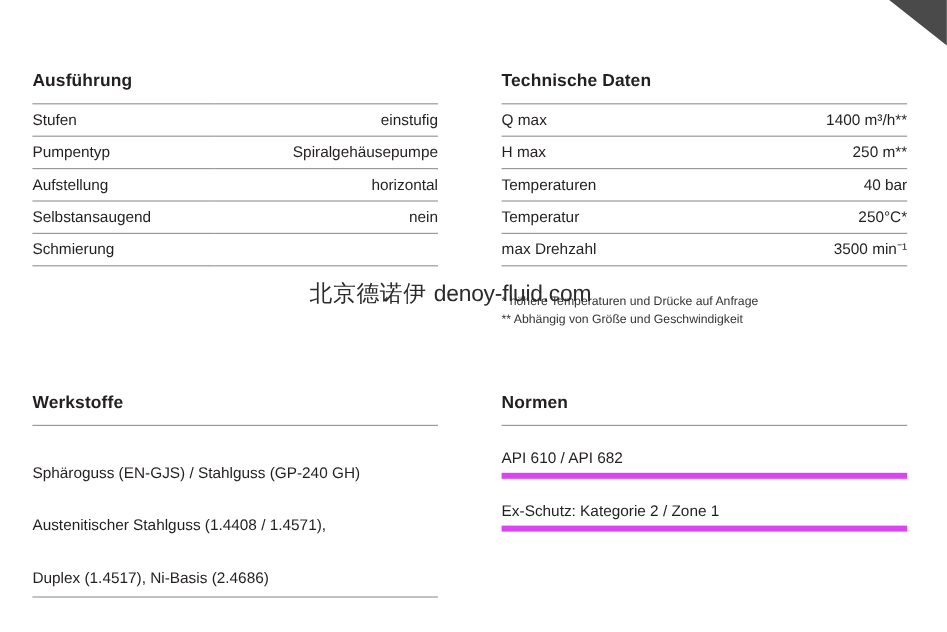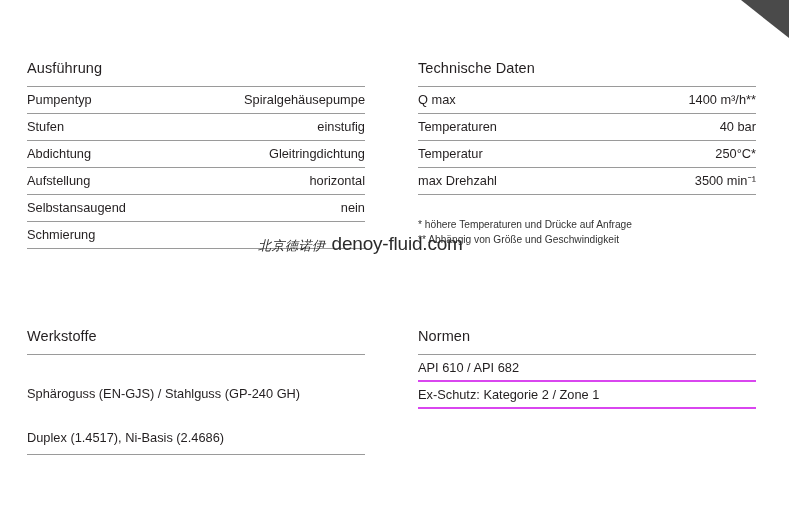--- a/index.html
+++ b/index.html
@@ -37,21 +37,21 @@
   }
 
   .col-left  { left: 27px;  width: 338px; }
   .col-right { left: 418px; width: 338px; }
 
   .block-top    { top: 60px; }
   .block-bottom { top: 328px; }
 
   h2.section-title {
     font-size: 14.5px;
-    font-weight: normal;
+    font-weight: bold;
     margin: 0 0 10px 0;
     letter-spacing: 0.1px;
     color: #231f20;
   }
 
   table.spec {
     width: 100%;
     border-collapse: collapse;
     font-size: 12.8px;
   }
@@ -88,71 +88,66 @@
     white-space: nowrap;
     margin-top: 25px;
   }
 
   table.normen {
     width: 100%;
     border-collapse: collapse;
     font-size: 12.8px;
   }
   table.normen td {
-    padding: 5px 0 5px 0;
-    border-bottom: 2px solid #d946ef;
+    padding: 19px 0 5px 0;
+    border-bottom: 5px solid #d946ef;
     color: #231f20;
   }
   table.normen tr:first-child td {
     border-top: 1px solid #9a9a9a;
   }
 
   
   .watermark {
     position: absolute;
     left: 258px;
     top: 232px;
     font-size: 19px;
     color: #2b2b2b;
     white-space: nowrap;
     font-family: "DejaVu Sans", sans-serif;
   }
   .watermark .cn {
-    font-size: 13px;
+    font-size: 19px;
     letter-spacing: 0.5px;
-    font-style: italic;
   }
   .watermark .url {
     font-family: "Liberation Sans", sans-serif;
     font-size: 19px;
     letter-spacing: -0.2px;
   }
 </style>
 </head>
 <body>
 
 <div class="page">
 
   <div class="corner-triangle"></div>
 
   <div class="col col-left block-top">
     <h2 class="section-title">Ausführung</h2>
     <table class="spec">
       <tbody>
         <tr>
+          <td>Stufen</td>
+          <td class="val">einstufig</td>
+        </tr>
+        <tr>
           <td>Pumpentyp</td>
           <td class="val">Spiralgehäusepumpe</td>
-        </tr>
-        <tr>
-          <td>Stufen</td>
-          <td class="val">einstufig</td>
-        </tr>
-        <tr>
-          <td>Abdichtung</td>
-          <td class="val">Gleitringdichtung</td>
         </tr>
         <tr>
           <td>Aufstellung</td>
           <td class="val">horizontal</td>
         </tr>
         <tr>
           <td>Selbstansaugend</td>
           <td class="val">nein</td>
         </tr>
         <tr>
@@ -163,20 +158,24 @@
     </table>
   </div>
 
   <div class="col col-right block-top">
     <h2 class="section-title">Technische Daten</h2>
     <table class="spec">
       <tbody>
         <tr>
           <td>Q max</td>
           <td class="val">1400 m³/h**</td>
+        </tr>
+        <tr>
+          <td>H max</td>
+          <td class="val">250 m**</td>
         </tr>
         <tr>
           <td>Temperaturen</td>
           <td class="val">40 bar</td>
         </tr>
         <tr>
           <td>Temperatur</td>
           <td class="val">250°C*</td>
         </tr>
         <tr>
@@ -188,20 +187,21 @@
     <div class="footnotes">
       <div>* höhere Temperaturen und Drücke auf Anfrage</div>
       <div>** Abhängig von Größe und Geschwindigkeit</div>
     </div>
   </div>
 
   <div class="col col-left block-bottom">
     <h2 class="section-title">Werkstoffe</h2>
     <div class="list-box">
       <div class="line">Sphäroguss (EN-GJS) / Stahlguss (GP-240 GH)</div>
+      <div class="line">Austenitischer Stahlguss (1.4408 / 1.4571),</div>
       <div class="line">Duplex (1.4517), Ni-Basis (2.4686)</div>
     </div>
   </div>
 
   <div class="col col-right block-bottom">
     <h2 class="section-title">Normen</h2>
     <table class="normen">
       <tbody>
         <tr>
           <td>API 610 / API 682</td>

